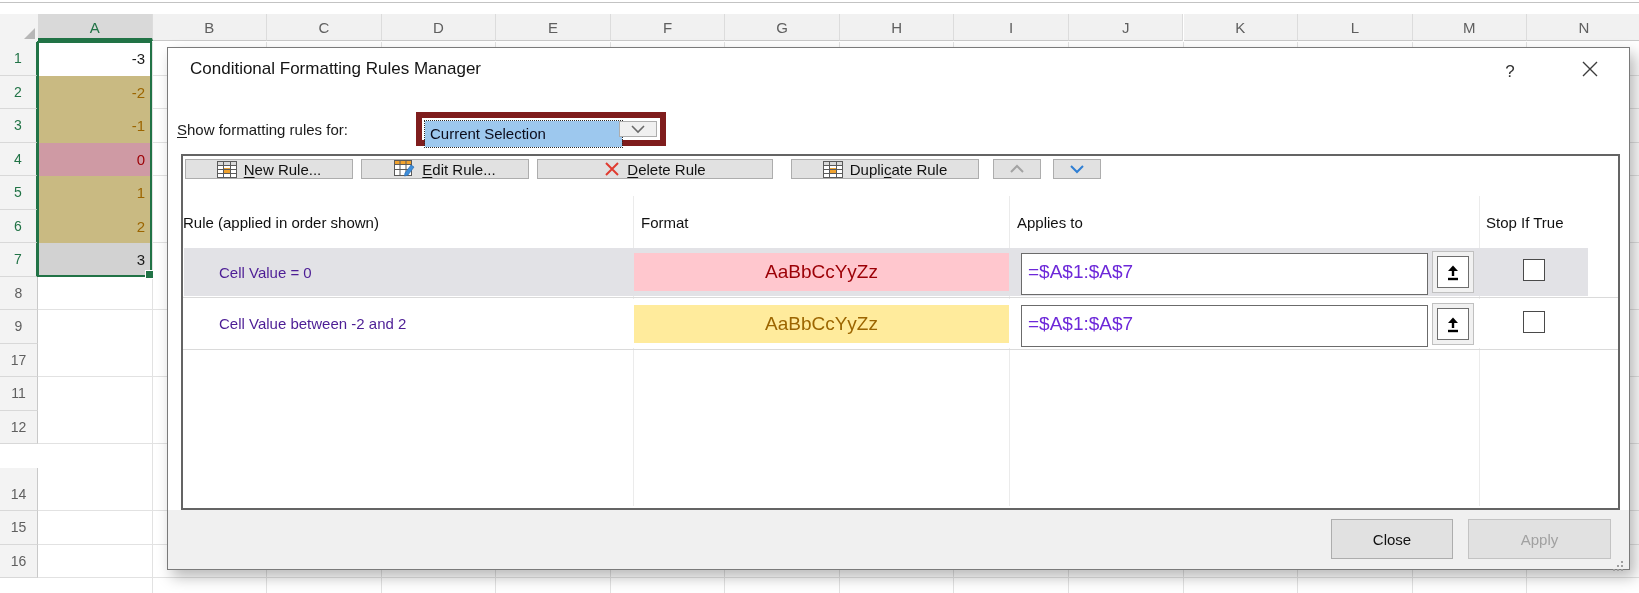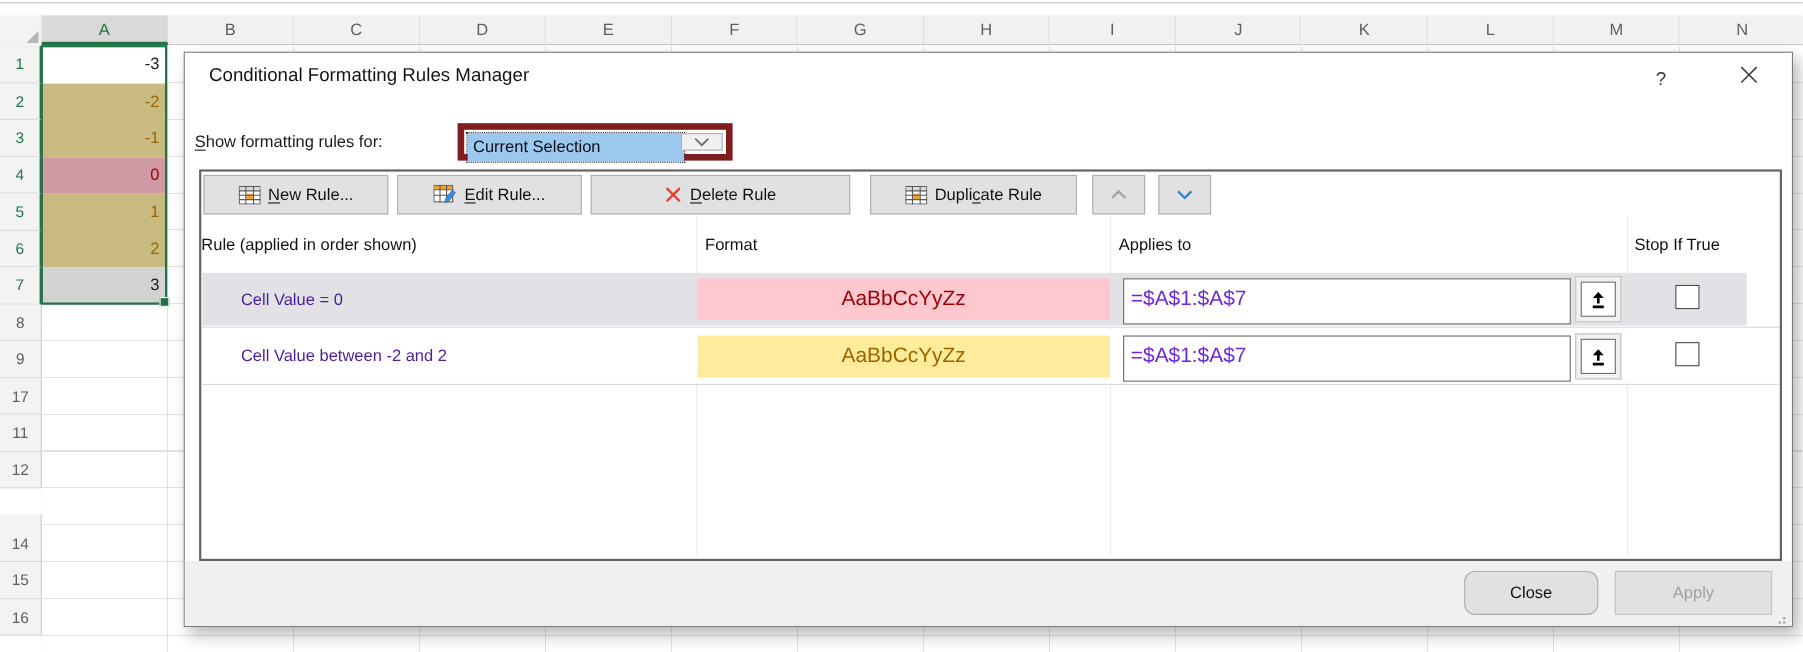--- a/index.html
+++ b/index.html
@@ -38,21 +38,21 @@
   #show-label{left:9px;top:65px;height:34px;line-height:34px;font-size:15px;}
   .acckey{text-decoration:underline;text-underline-offset:2px;}
   #combo{left:248px;top:64px;width:250px;height:34px;background:#fff;
       border:6px solid #7f1d1d;box-sizing:border-box;}
   #combo-sel{position:absolute;left:3px;top:3px;height:26px;width:192px;background:#9dc8ee;
       outline:1px dotted #2b2b2b;font-size:15px;line-height:26px;padding-left:5px;color:#0c0c1c;}
   #combo-btn{position:absolute;right:3px;top:3px;bottom:3px;width:38px;background:#f0f0f0;
       border:1px solid #adadad;box-sizing:border-box;display:flex;align-items:center;justify-content:center;}
   #frame{left:13px;top:106px;width:1439px;height:356px;border:2px solid #646464;
       background:#fff;box-sizing:border-box;}
-  .tbtn{position:absolute;top:3px;height:36px;background:#e1e1e1;border:1px solid #adadad;
+  .tbtn{position:absolute;top:3px;height:20px;background:#e1e1e1;border:1px solid #adadad;
       box-sizing:border-box;font-size:15px;display:flex;align-items:center;justify-content:center;gap:7px;color:#111;}
   .tbtn svg{flex:0 0 auto;}
   .hl{position:absolute;top:58px;font-size:15px;color:#111;}
   .vsep{position:absolute;top:40px;bottom:2px;width:1px;background:#ebebeb;}
   .rrow{position:absolute;left:0;right:0;height:48px;}
   .rband{position:absolute;left:1px;top:0;bottom:0;width:1404px;}
   .rname{position:absolute;left:36px;top:0;bottom:0;display:flex;align-items:center;font-size:15px;color:#4c1d95;}
   .swatch{position:absolute;left:451px;width:375px;top:5px;height:38px;text-align:center;
       line-height:38px;font-size:19px;}
   .applies{position:absolute;left:838px;width:407px;top:5px;height:42px;background:#fff;
@@ -61,21 +61,21 @@
       border:1px solid #c0c0c0;box-sizing:border-box;}
   .refbtn .inner{position:absolute;left:4px;top:4px;right:4px;bottom:4px;background:#fff;
       border:1px solid #6e6e6e;display:flex;align-items:center;justify-content:center;}
   .cbx{position:absolute;left:1340px;top:11px;width:22px;height:22px;background:#fff;
       border:1px solid #4a4a4a;box-sizing:border-box;}
   .hsep{position:absolute;left:0;right:0;height:1px;background:#dadada;}
   #footer{left:0;right:0;top:462px;bottom:0;background:#f0f0f0;}
   .fbtn{position:absolute;top:9px;height:40px;font-size:15px;background:#e1e1e1;
       border:1px solid #adadad;box-sizing:border-box;text-align:center;line-height:38px;color:#111;}
   #ok-btn{left:1028px;width:118px;border:2px solid #0078d7;line-height:36px;}
-  #close-btn{left:1163px;width:122px;border-radius:10px;}
+  #close-btn{left:1163px;width:122px;}
   #apply-btn{left:1300px;width:143px;border-color:#c3c3c3;color:#a1a1a1;}
   #grip{position:absolute;right:6px;bottom:6px;width:2px;height:2px;background:#9f9f9f;
       box-shadow:-4px 4px #9f9f9f,-8px 8px #9f9f9f,0 4px #9f9f9f,0 8px #9f9f9f,-4px 8px #9f9f9f;}
 </style>
 </head>
 <body>
 
 <div id="app">
 
   <div class="abs" id="topline"></div>

